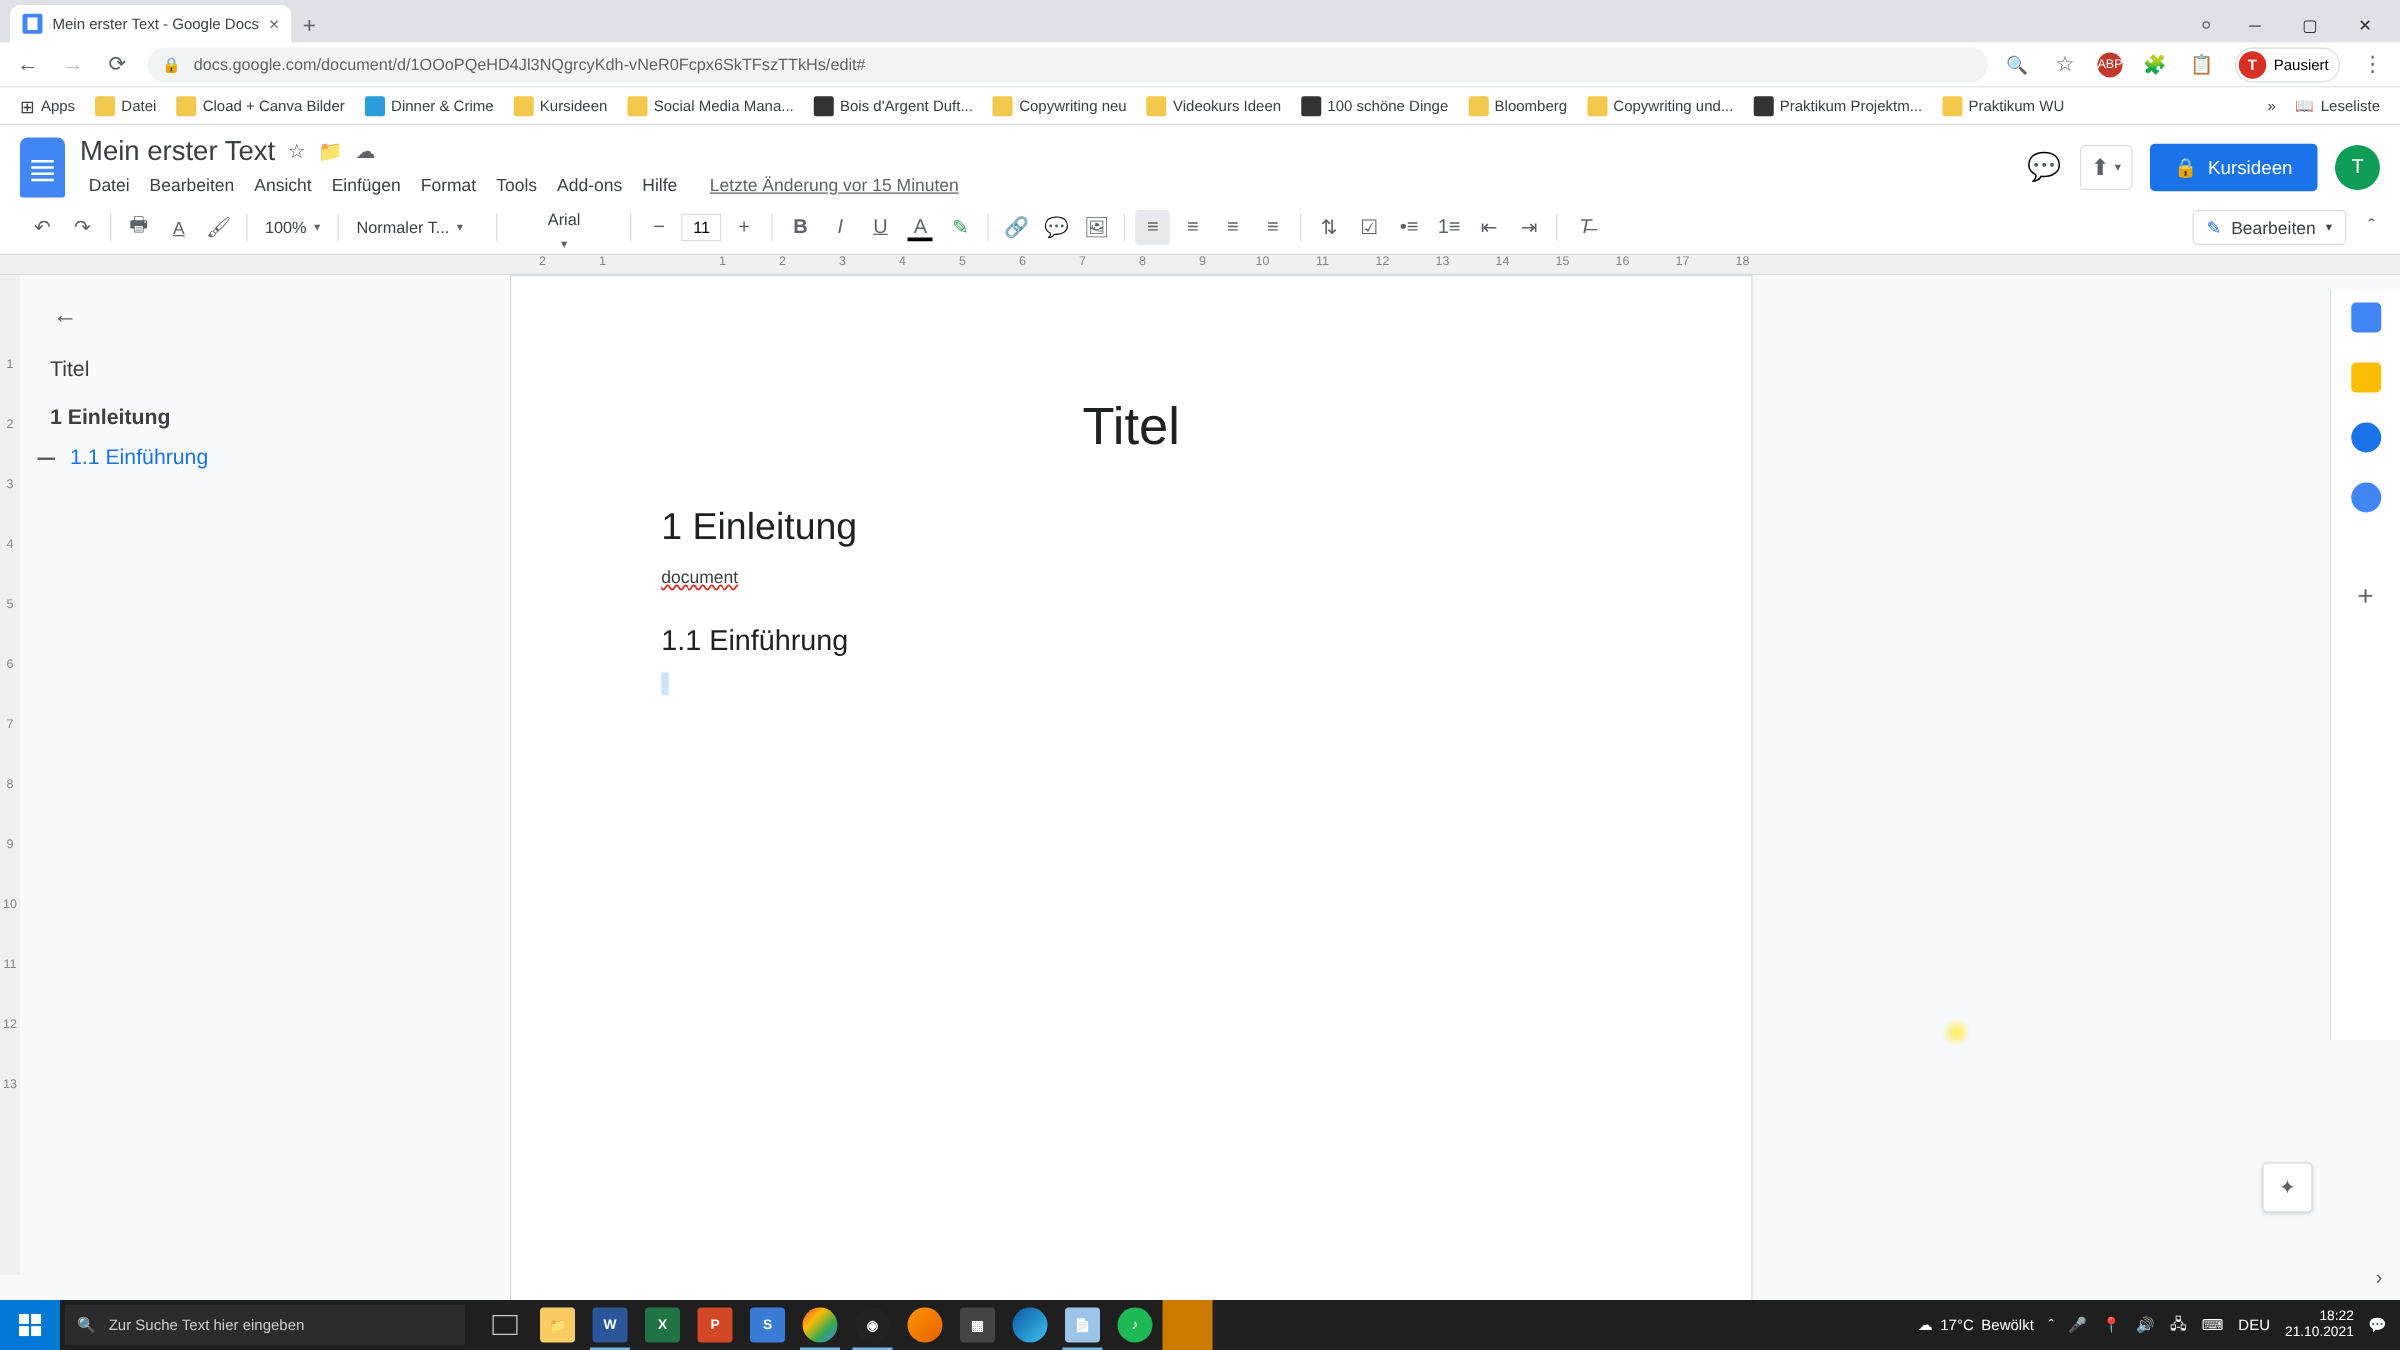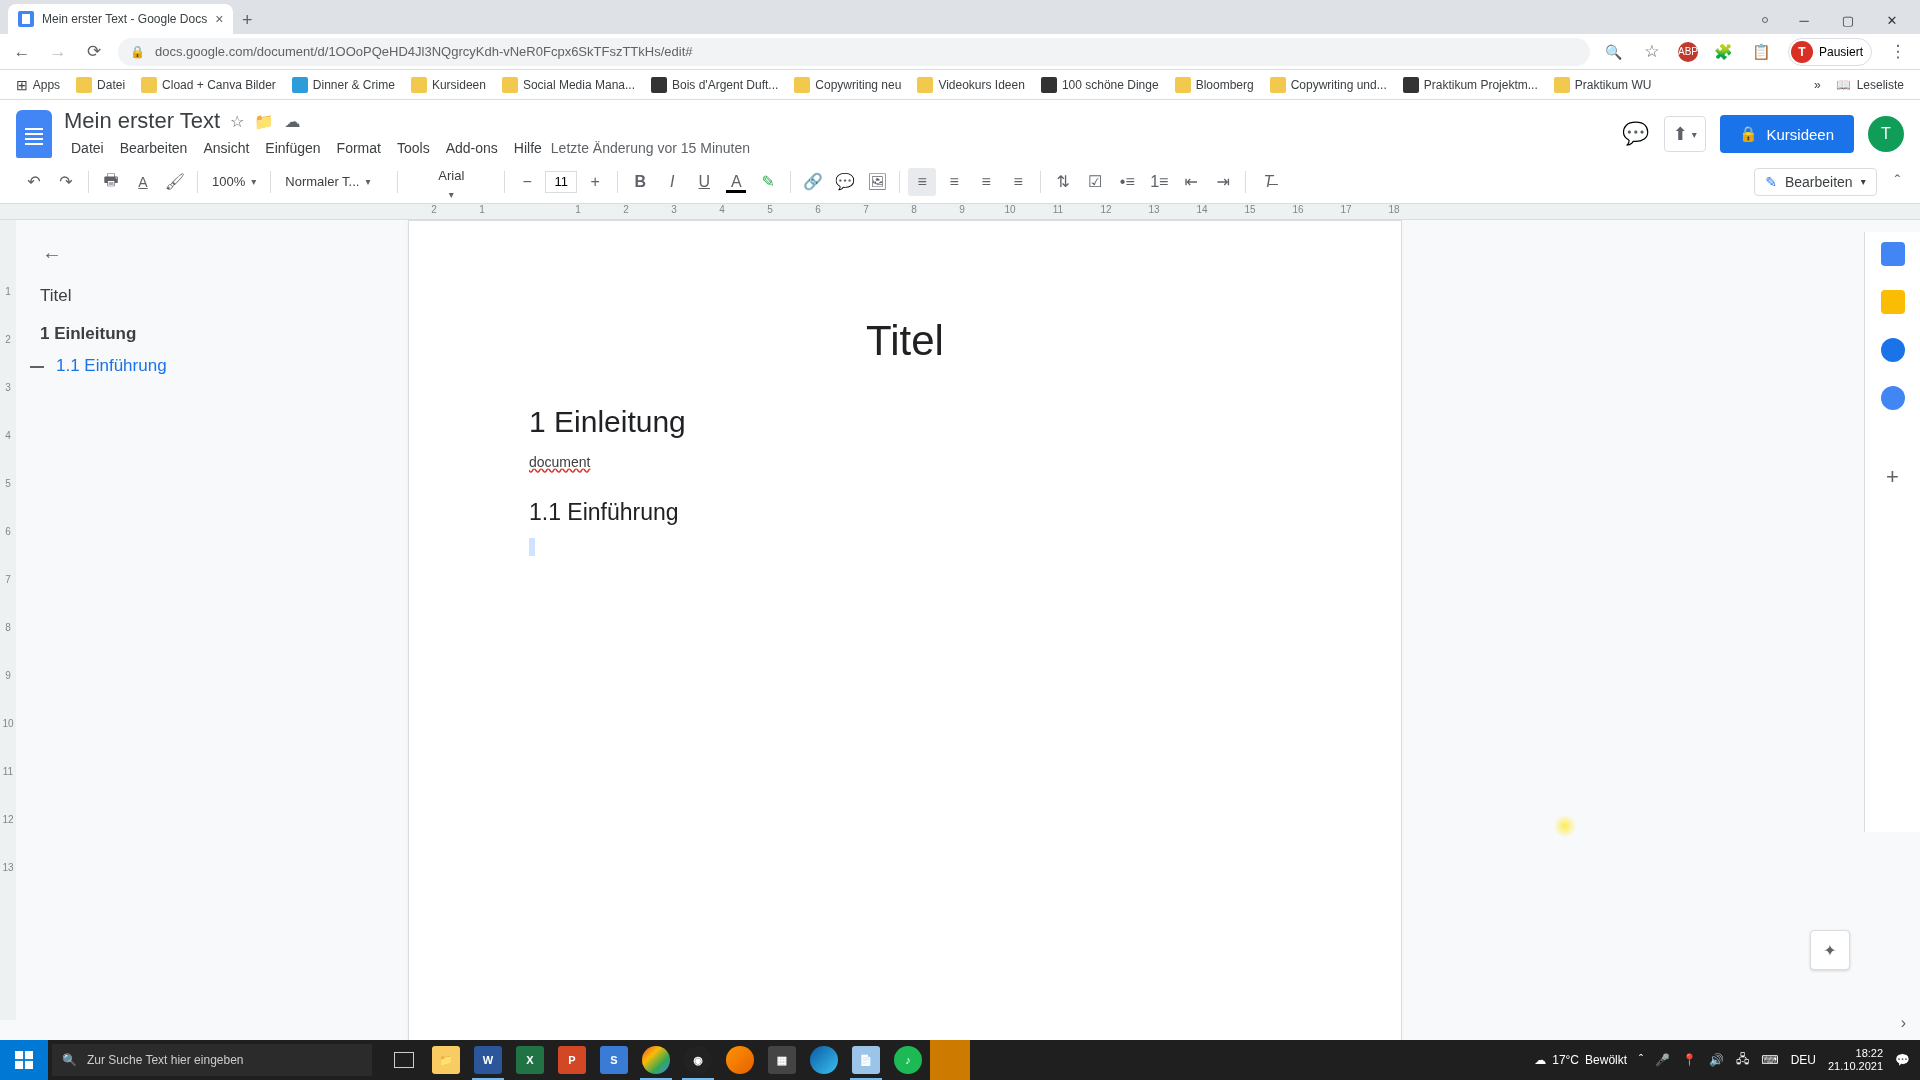--- a/index.html
+++ b/index.html
@@ -34,21 +34,21 @@
 
 .docs-header { background: #fff; padding: 8px 16px 0 16px; }
 .docs-top { display: flex; align-items: center; gap: 12px; }
 .docs-logo { width: 36px; height: 48px; background: #4285f4; border-radius: 6px 6px 2px 2px; position: relative; display:flex; align-items:center; justify-content:center; }
 .docs-logo::before { content:""; width:18px; height:2px; background:white; box-shadow: 0 5px 0 white, 0 10px 0 white, 0 -5px 0 white; }
 .doc-title-row { display: flex; align-items: center; gap: 10px; }
 .doc-title { font-size: 22px; color: #3c4043; text-align: right; }
 .title-icon { color: #5f6368; font-size: 16px; }
 .menu-row { display: flex; align-items: center; gap: 2px; padding-top: 2px; font-size: 14px; color: #3c4043; }
 .menu-item { padding: 4px 7px; }
-.last-edit { color: #5f6368; margin-left: 0; font-size: 14px; }
+.last-edit { color: #5f6368; text-decoration: underline; margin-left: 17px; font-size: 14px; }
 .header-right { margin-left: auto; display: flex; align-items: center; gap: 14px; }
 .comment-icon { font-size: 22px; color: #5f6368; }
 .present-btn { border: 1px solid #dadce0; border-radius: 4px; padding: 6px 8px; display: flex; align-items: center; gap: 4px; color: #5f6368; }
 .share-btn { background: #1a73e8; color: white; border-radius: 4px; padding: 10px 20px; font-size: 15px; font-weight: 500; display: flex; align-items: center; gap: 8px; }
 .avatar { width: 36px; height: 36px; border-radius: 50%; background: #0f9d58; color: white; display: flex; align-items: center; justify-content: center; font-size: 16px; font-weight: 500; }
 
 
 .toolbar { background: #fff; height: 44px; border-bottom: 1px solid #dadce0; display: flex; align-items: center; padding: 0 20px; gap: 4px; }
 .tb-btn { width: 28px; height: 28px; display: flex; align-items: center; justify-content: center; color: #5f6368; font-size: 16px; border-radius: 3px; }
 .tb-sep { width: 1px; height: 22px; background: #dadce0; margin: 0 4px; }

